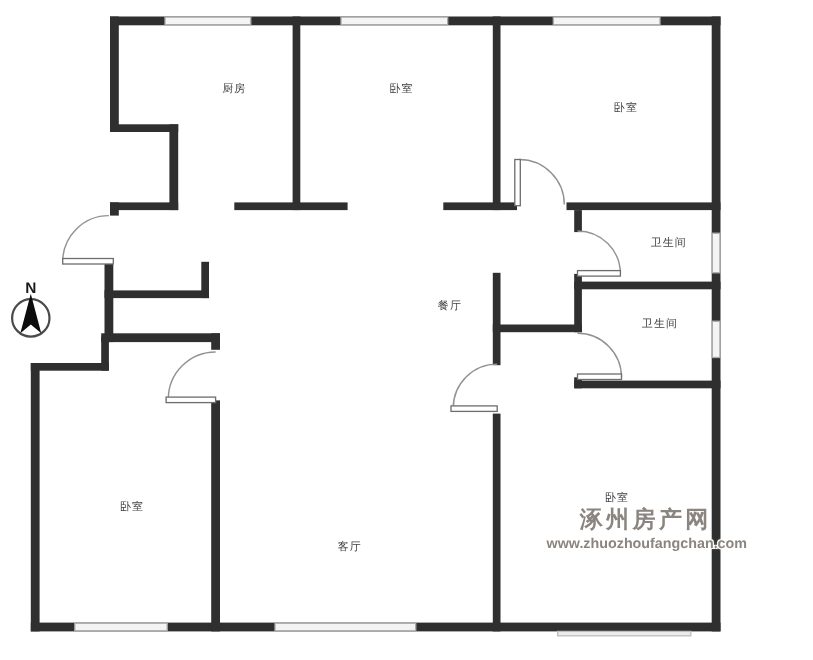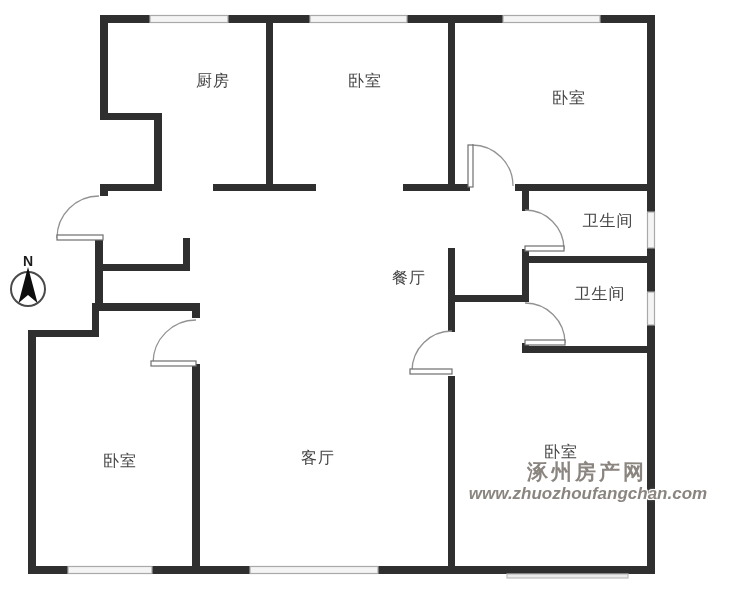--- a/index.html
+++ b/index.html
@@ -11,30 +11,30 @@
     --wm:#8b8580;
   }
   html,body{margin:0;padding:0;background:#ffffff;}
   .canvas{
     position:relative;width:739px;height:600px;background:#ffffff;overflow:hidden;
     font-family:"Liberation Sans", sans-serif;
   }
   .canvas svg{position:absolute;left:0;top:0;}
   .room-label{
     position:absolute;transform:translate(-50%,-50%);
-    font-size:16px;color:var(--label);letter-spacing:1px;white-space:nowrap;
+    font-size:10px;color:var(--label);letter-spacing:1px;white-space:nowrap;
     font-family:"Liberation Sans", sans-serif;
   }
   .wm-line{
     position:absolute;transform:translate(-50%,-50%);
     color:var(--wm);font-weight:bold;white-space:nowrap;
     text-shadow:-1px -1px 0 #fff,1px -1px 0 #fff,-1px 1px 0 #fff,1px 1px 0 #fff,0 0 3px #fff;
   }
   .wm-site{left:587px;top:472px;font-size:21px;letter-spacing:3px;}
-  .wm-url{left:588px;top:494px;font-size:17px;letter-spacing:0px;font-style:italic;}
+  .wm-url{left:588px;top:494px;font-size:13px;letter-spacing:0px;}
   .compass-n{font-size:14px;font-weight:bold;fill:#1a1a1a;}
 </style>
 </head>
 <body>
 
 <div class="canvas">
 
   <svg width="739" height="600" viewBox="0 0 739 600">
 
     <g fill="#2f2f2f">
@@ -116,21 +116,21 @@
     </g>
   </svg>
 
   <div class="room-label" style="left:213px;top:81px">厨房</div>
   <div class="room-label" style="left:365px;top:81px">卧室</div>
   <div class="room-label" style="left:569px;top:98px">卧室</div>
   <div class="room-label" style="left:608px;top:221px">卫生间</div>
   <div class="room-label" style="left:409px;top:278px">餐厅</div>
   <div class="room-label" style="left:600px;top:294px">卫生间</div>
   <div class="room-label" style="left:120px;top:461px">卧室</div>
-  <div class="room-label" style="left:318px;top:458px">客厅</div>
+  <div class="room-label" style="left:318px;top:497px">客厅</div>
   <div class="room-label" style="left:561px;top:452px">卧室</div>
 
   <div>
     <div class="wm-line wm-site">涿州房产网</div>
     <div class="wm-line wm-url">www.zhuozhoufangchan.com</div>
   </div>
 
 </div>
 
 </body></html>

